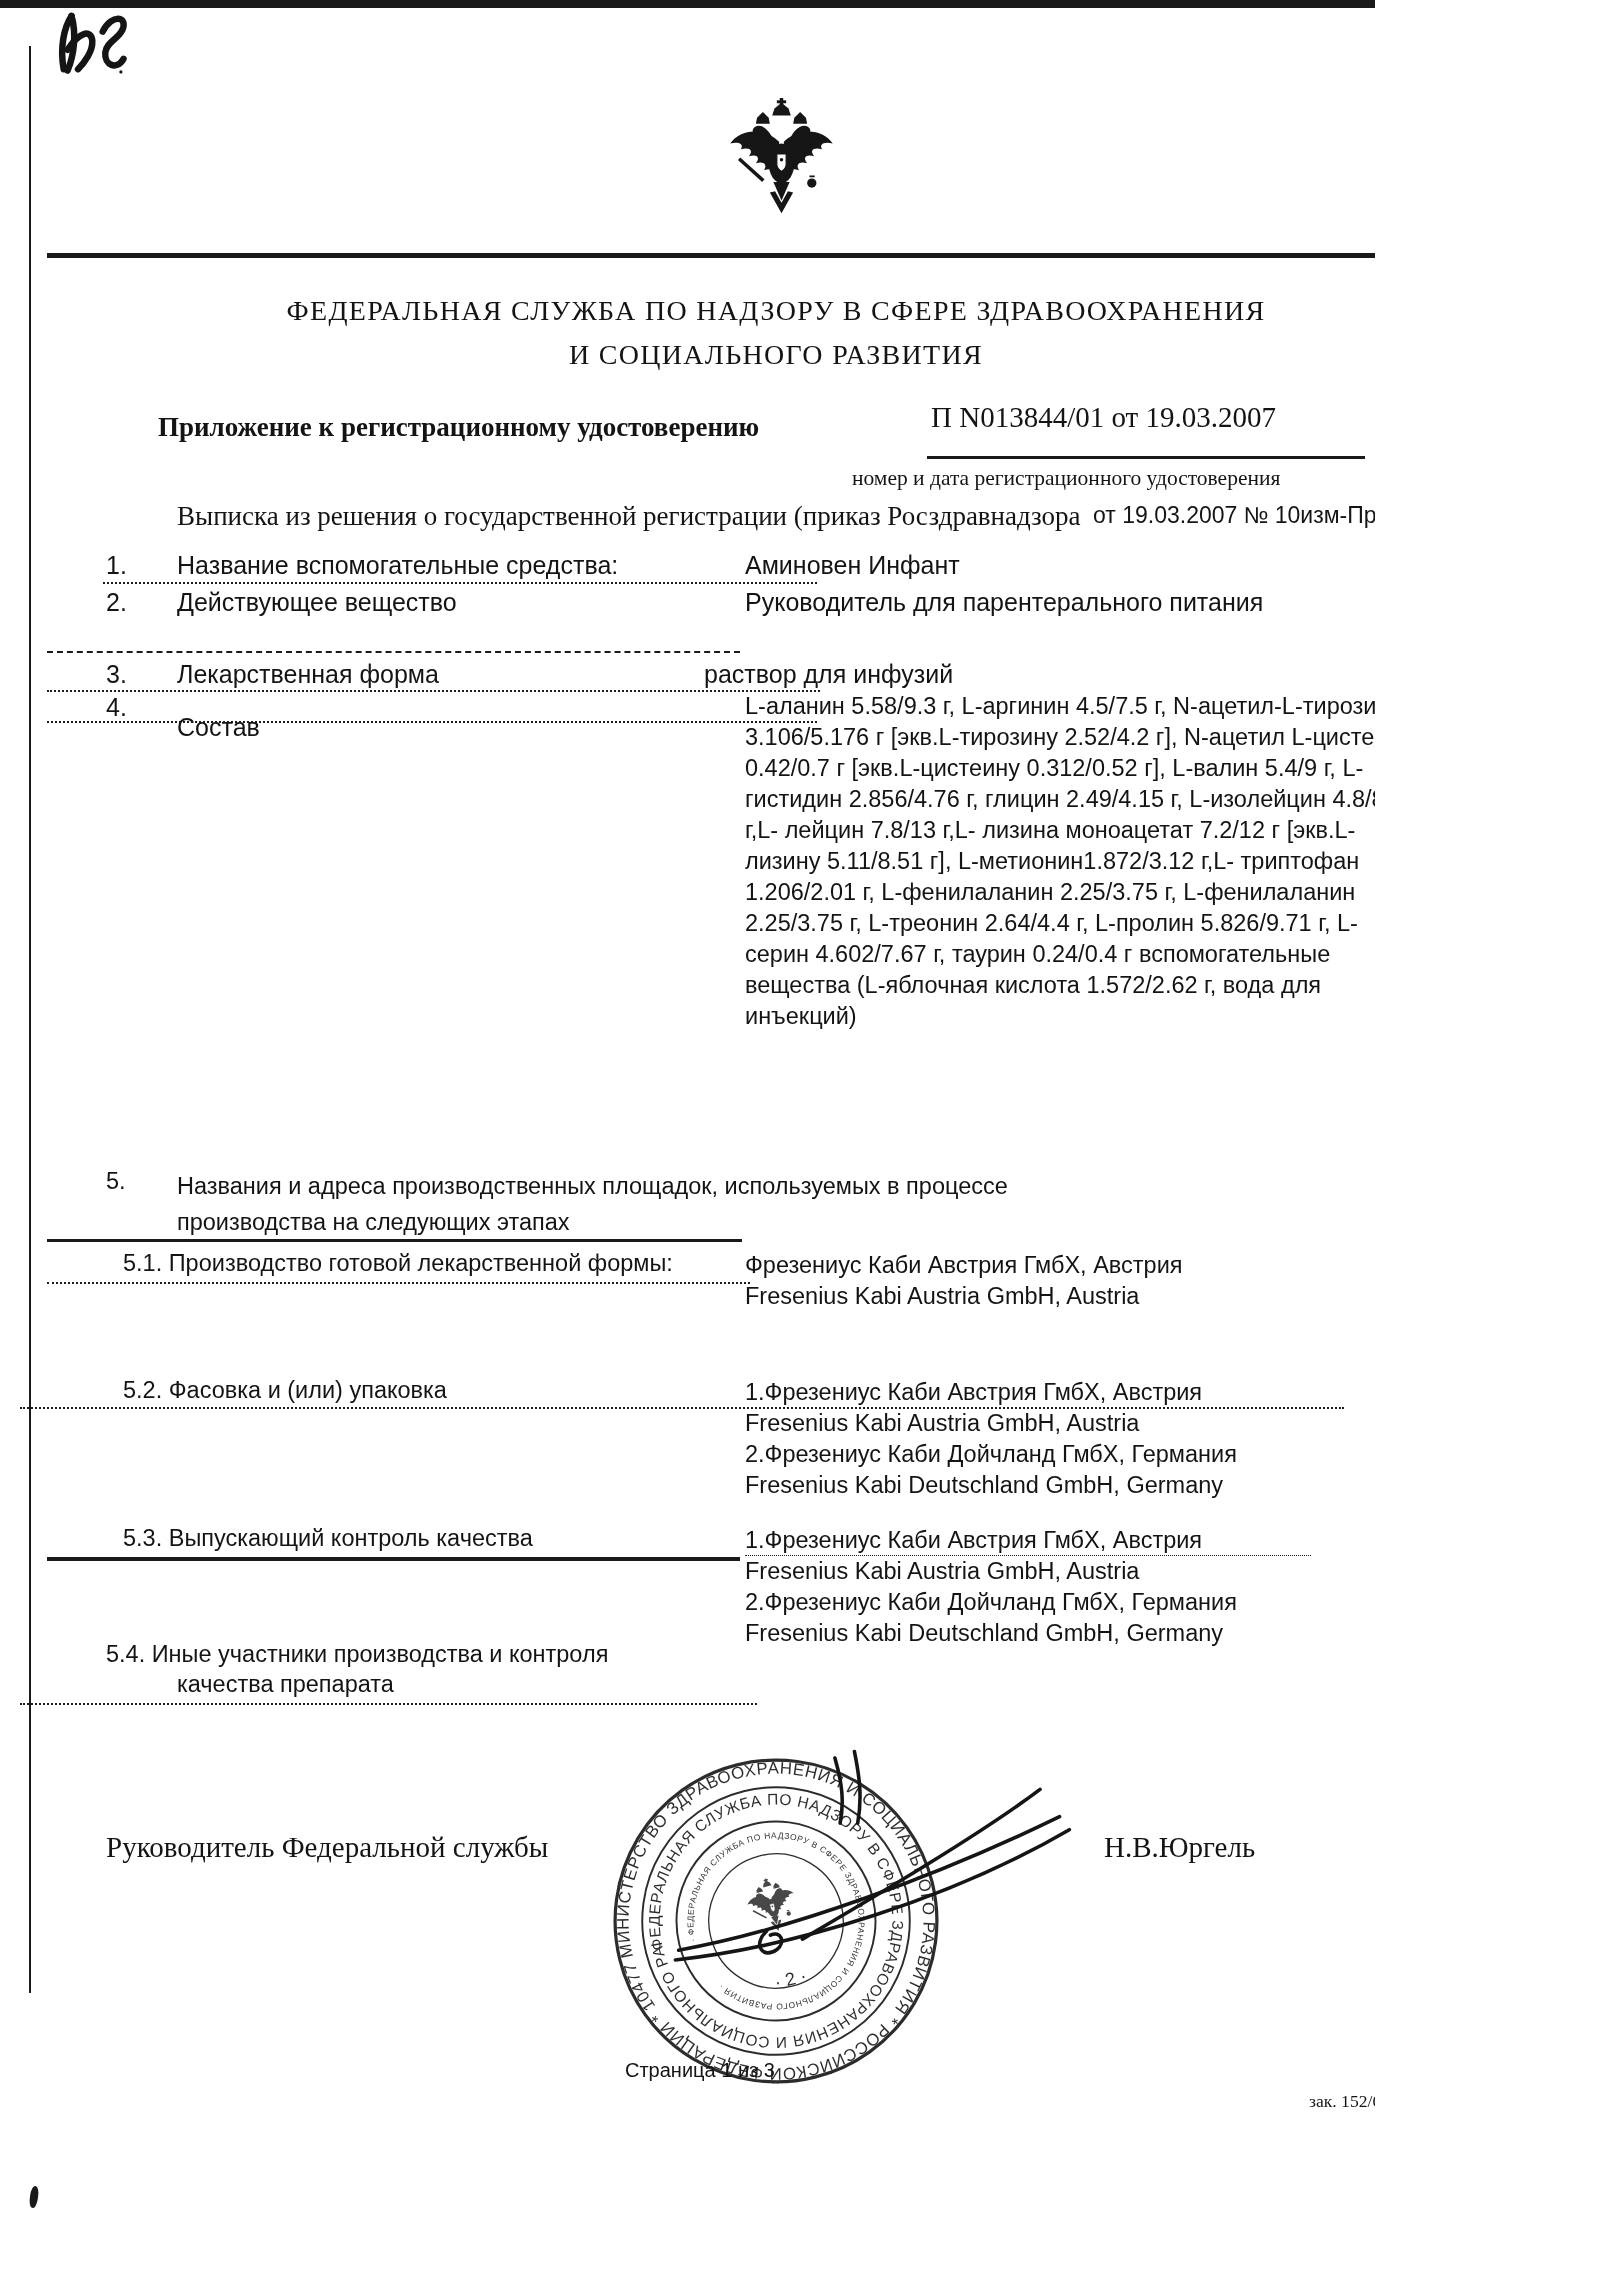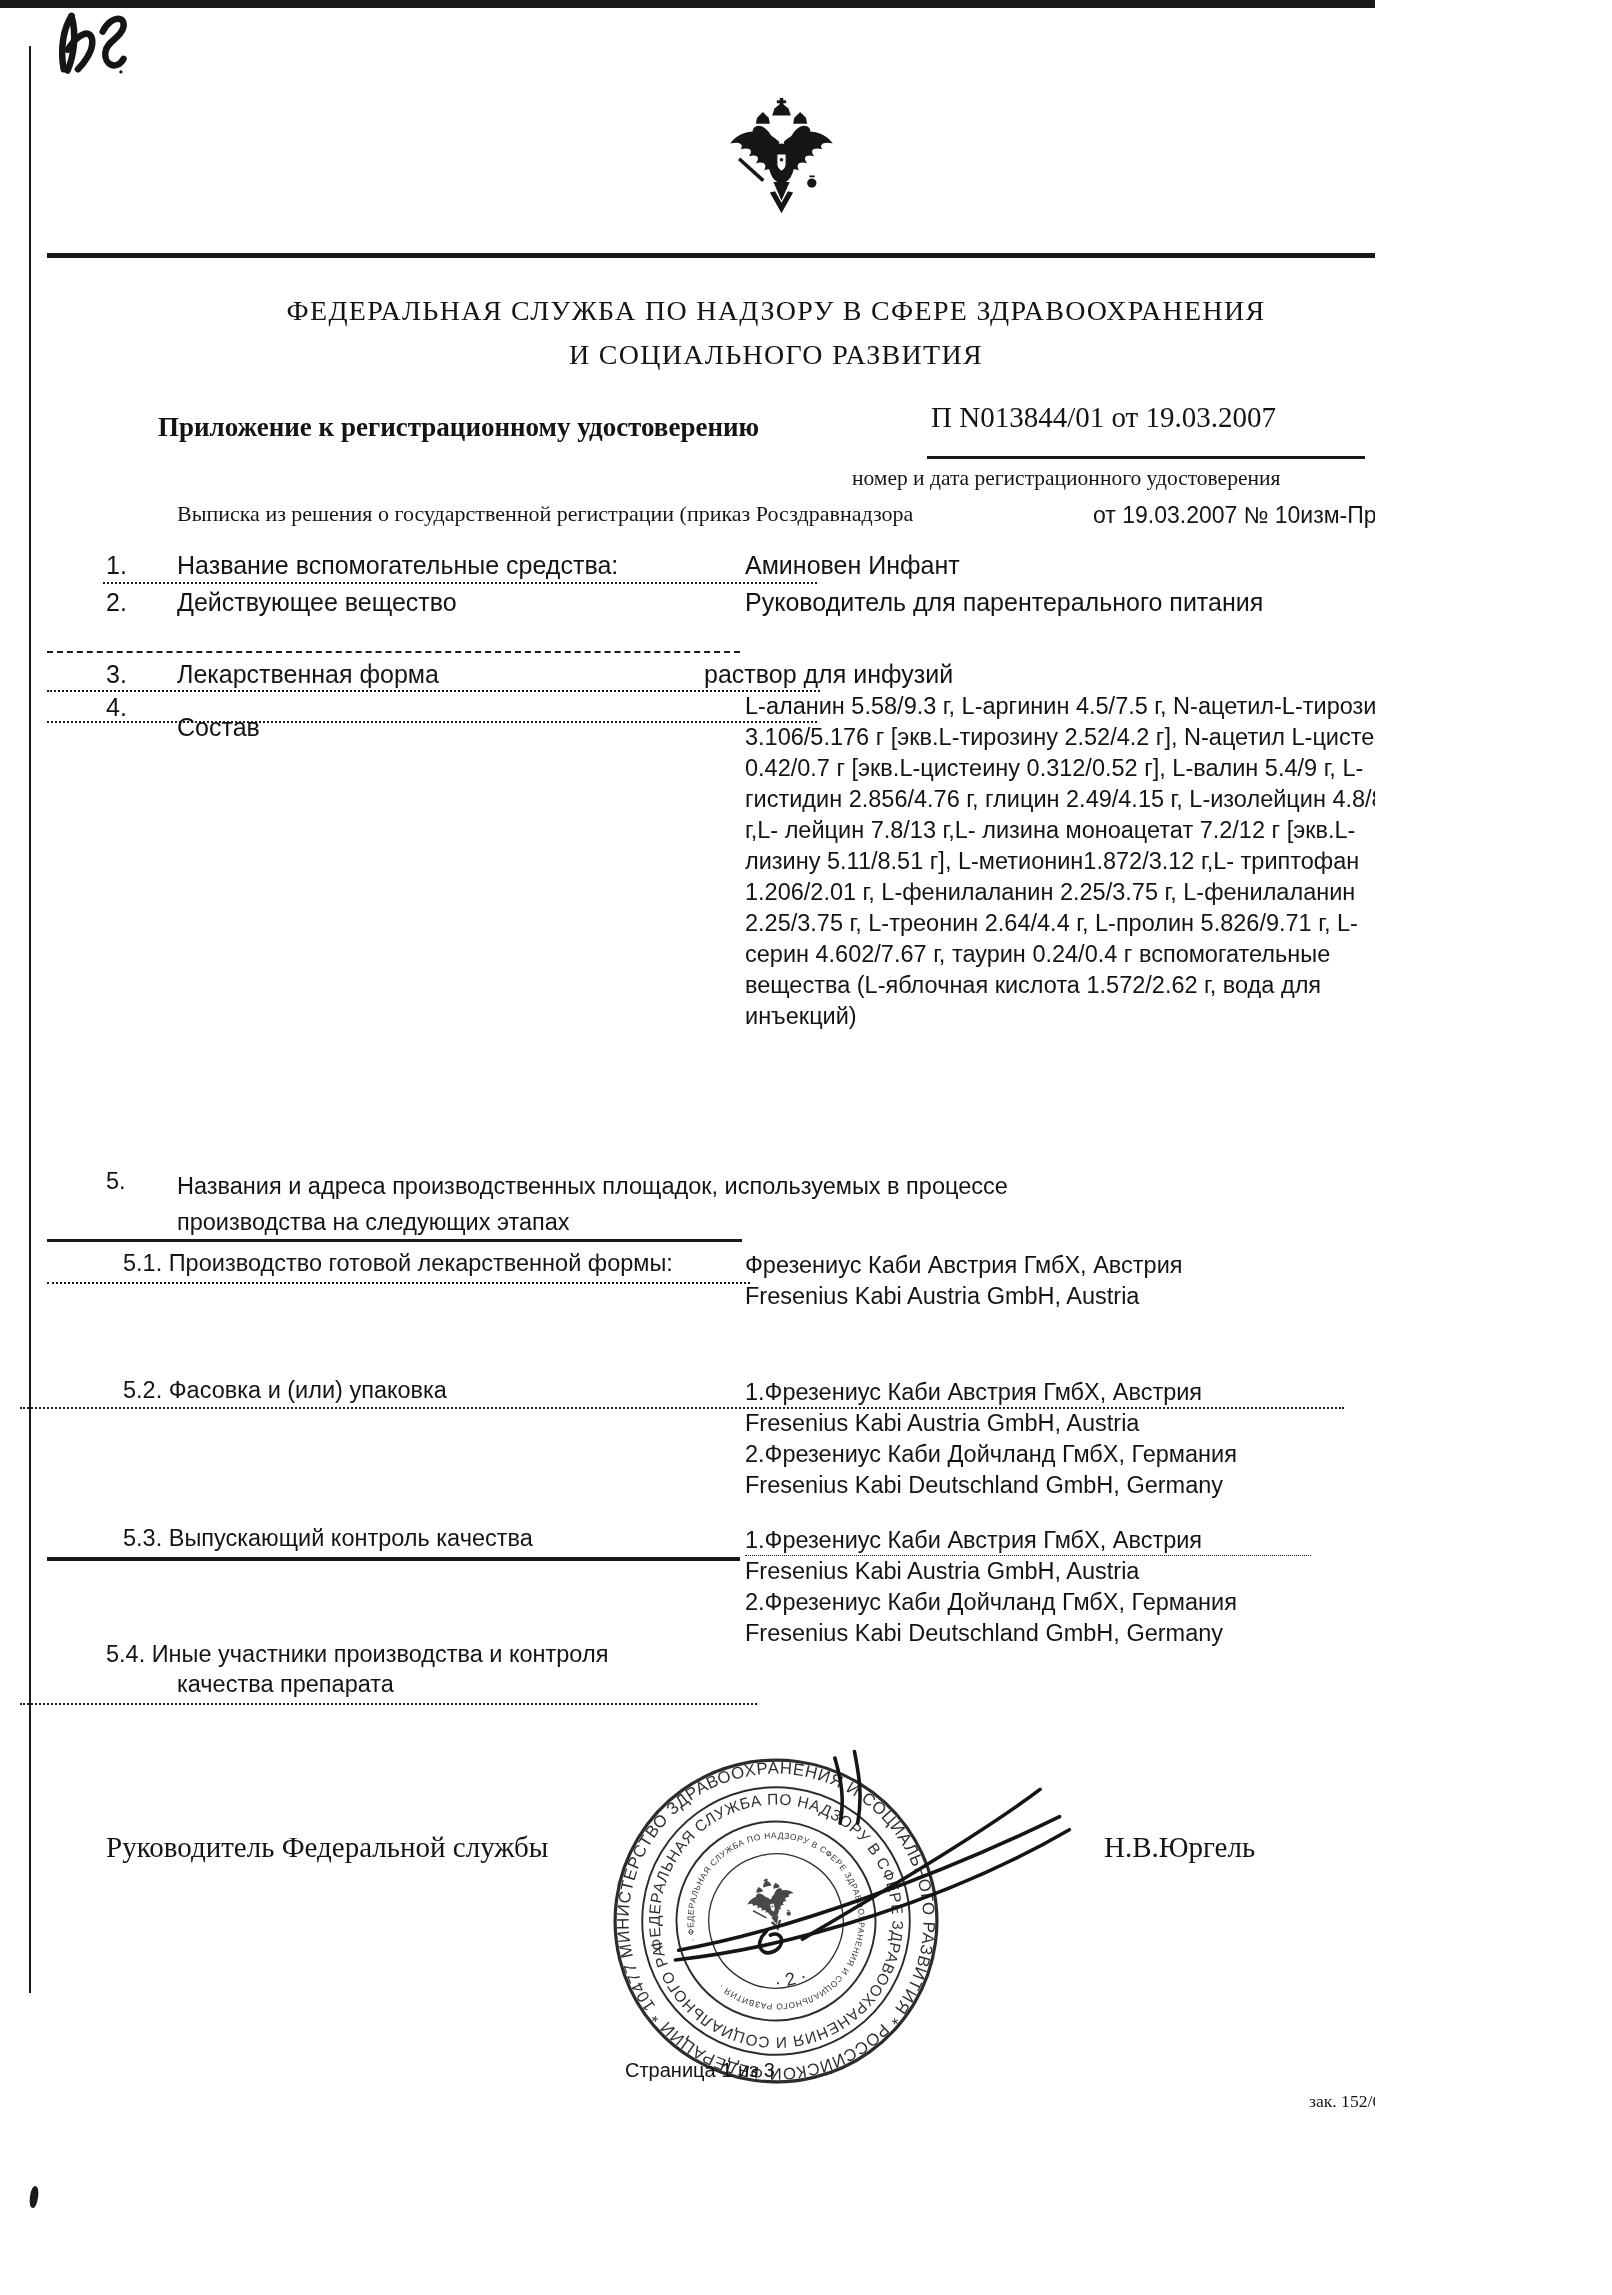--- a/index.html
+++ b/index.html
@@ -71,21 +71,21 @@
   <div class="solid" style="left:47px;top:253px;width:1519px;height:5.2px;"></div>
 
   <div class="t serif" style="left:0;top:295px;width:1552px;text-align:center;font-size:28px;letter-spacing:1.3px;">ФЕДЕРАЛЬНАЯ СЛУЖБА ПО НАДЗОРУ В СФЕРЕ ЗДРАВООХРАНЕНИЯ</div>
   <div class="t serif" style="left:0;top:339px;width:1552px;text-align:center;font-size:28px;letter-spacing:1.3px;">И СОЦИАЛЬНОГО РАЗВИТИЯ</div>
 
   <div class="t serif b" style="left:134px;top:412px;font-size:27px;margin-left:24px;">Приложение к регистрационному удостоверению</div>
   <div class="t serif" style="left:931px;top:401px;font-size:29px;">П N013844/01 от 19.03.2007</div>
   <div class="solid" style="left:927px;top:456px;width:438px;height:2.6px;"></div>
   <div class="t serif" style="left:852px;top:466px;font-size:21.5px;">номер и дата регистрационного удостоверения</div>
 
-  <div class="t serif" style="left:177px;top:501px;font-size:22px;">Выписка из решения о государственной регистрации (приказ Росздравнадзора</div>
+  <div class="t serif" style="left:177px;top:501px;font-size:27px;">Выписка из решения о государственной регистрации (приказ Росздравнадзора</div>
   <div class="t sans" style="left:1093px;top:502px;font-size:23px;">от 19.03.2007 № 10изм-Пр-рег/07)</div>
 
   <div class="t sans" style="left:106px;top:551px;font-size:25px;">1.</div>
   <div class="t sans" style="left:177px;top:551px;font-size:25px;">Название вспомогательные средства:</div>
   <div class="t sans" style="left:745px;top:551px;font-size:25px;">Аминовен Инфант</div>
   <div class="rule dot" style="left:103px;top:582px;width:714px;"></div>
 
   <div class="t sans" style="left:106px;top:588px;font-size:25px;">2.</div>
   <div class="t sans" style="left:177px;top:588px;font-size:25px;">Действующее вещество</div>
   <div class="t sans" style="left:745px;top:588px;font-size:25px;">Руководитель для парентерального питания</div>

